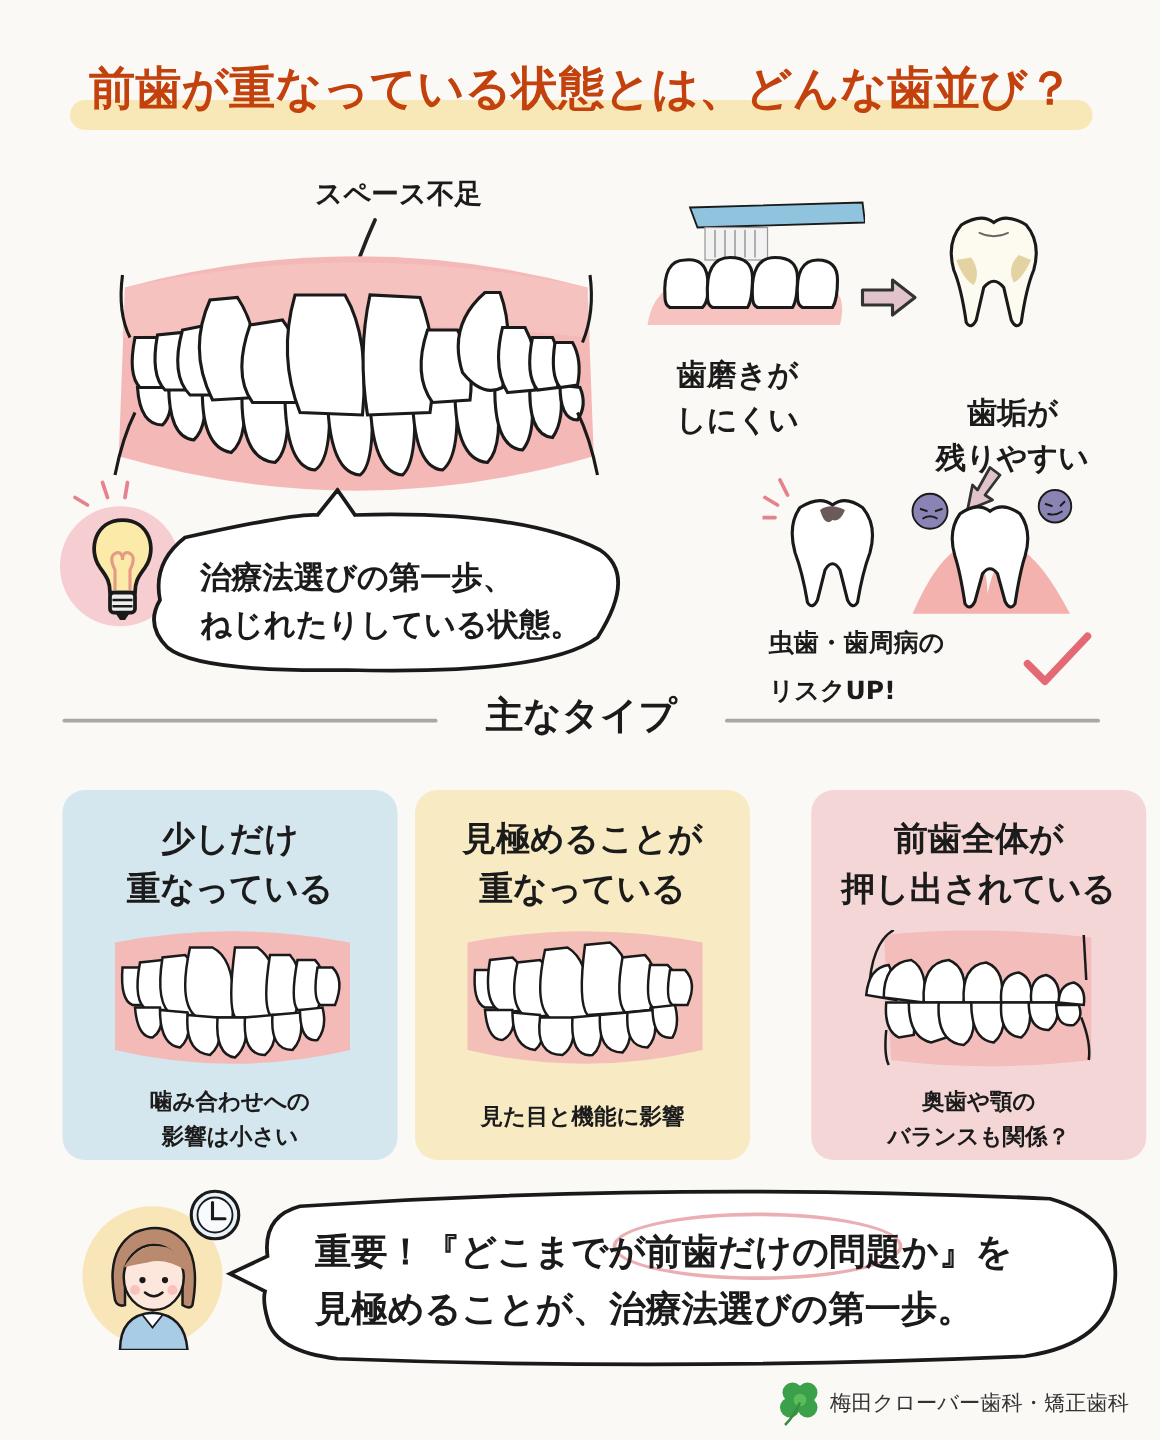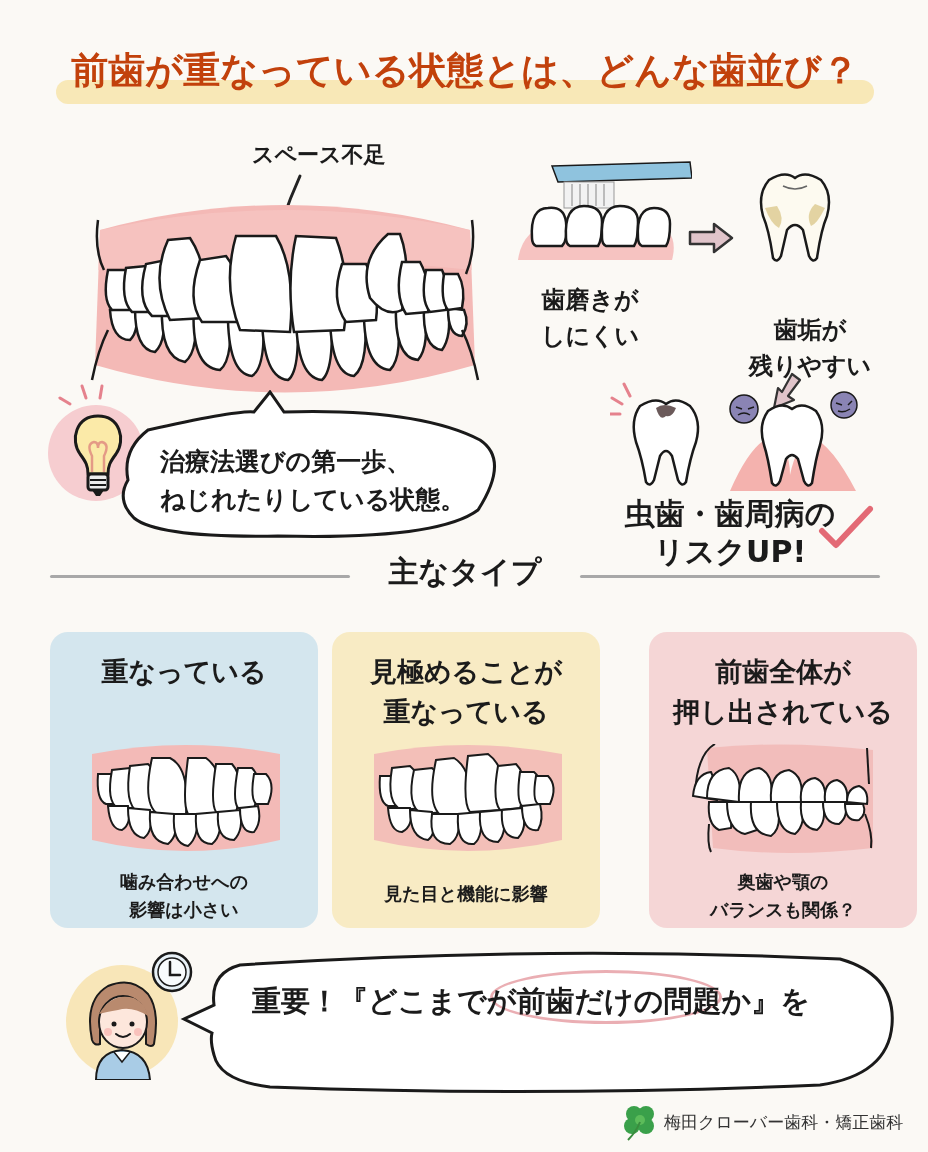--- a/index.html
+++ b/index.html
@@ -41,21 +41,21 @@
   #brush-ill { left: 512px; top: 160px; }
   #brush-label, #plaque-label { font-size: 24px; font-weight: bold; text-align: center; line-height: 36px; }
   #brush-label { left: 520px; top: 282px; width: 140px; }
   #flow-arrow-right { left: 688px; top: 222px; }
   #plaque-tooth { left: 755px; top: 168px; }
   #plaque-label { left: 735px; top: 282px; width: 150px; margin-top: 30px; }
   #flow-arrow-down { left: 770px; top: 372px; }
   #cavity-tooth { left: 610px; top: 378px; }
   #gum-tooth { left: 720px; top: 385px; }
   #risk-label {
-    left: 615px; top: 495px; width: 230px; font-size: 30px; font-weight: bold; text-align: center; line-height: 38px;
+    left: 615px; top: 495px; width: 230px; font-size: 20px; font-weight: bold; line-height: 38px;
   }
   #check-icon { left: 818px; top: 505px; }
 
   
   #types-heading-row { left: 50px; top: 550px; width: 830px; height: 50px; }
   .divider-line { position: absolute; top: 25px; height: 3px; background: #a8a8a8; border-radius: 2px; }
   #types-heading { position: absolute; left: 0; width: 830px; top: 2px; text-align: center; font-size: 30px; font-weight: bold; }
 
   
   .card { position: absolute; top: 632px; width: 268px; height: 296px; border-radius: 18px; }
@@ -202,20 +202,21 @@
 </svg>
 
 <div id="types-heading-row" class="abs">
   <div class="divider-line" style="left:0; width:300px;"></div>
   <div id="types-heading">主なタイプ</div>
   <div class="divider-line" style="left:530px; width:300px;"></div>
 </div>
 
 <div class="card" style="left:50px; background:#d4e6ee;">
   <div class="card-title">
+    <div>少しだけ</div>
     <div>重なっている</div>
   </div>
   <svg class="card-ill" width="196" height="112" viewBox="0 0 196 112">
     <path d="M4 10 Q98 -8 192 10 L192 96 Q98 118 4 96 Z" fill="#f3bab7"></path>
     <g fill="#fff" stroke="#1a1a1a" stroke-width="2">
       <path d="M10 30 Q8 56 18 60 L30 60 Q32 40 24 30 Z"></path>
       <path d="M24 26 Q18 58 30 64 L50 64 Q54 36 42 24 Z"></path>
       <path d="M42 22 Q36 60 50 68 L72 68 Q76 34 60 20 Z"></path>
       <path d="M64 14 Q54 60 70 70 L98 70 Q102 24 82 14 Z"></path>
       <path d="M100 14 Q94 60 100 70 L128 70 Q140 30 118 14 Z"></path>
@@ -318,20 +319,21 @@
   <circle cx="22" cy="22" r="19" fill="#e8f1f7" stroke="#1a1a1a" stroke-width="2.5"></circle>
   <circle cx="22" cy="22" r="14" fill="#f8fbfd" stroke="#1a1a1a" stroke-width="1.5"></circle>
   <path d="M20 12 L20 25 L30 25" stroke="#1a1a1a" stroke-width="2.5" fill="none" stroke-linecap="round"></path>
 </svg>
 <svg id="bubble2" class="abs" viewBox="0 0 720 150">
   <path d="M60 20 Q360 0 660 14 Q716 30 712 80 Q708 130 640 140 Q360 152 90 142 Q40 136 34 110 Q30 96 32 88 L4 74 L34 60 Q30 28 60 20 Z" fill="#fff" stroke="#1a1a1a" stroke-width="3"></path>
 </svg>
 <div id="emph-ring" class="abs"></div>
 <div id="bubble2-text" class="abs">
   <div><span>重要！『どこまでが</span><span>前歯だけの問題か</span><span>』を</span></div>
+  <div>見極めることが、治療法選びの第一歩。</div>
 </div>
 
 <div id="footer" class="abs">
   <svg width="40" height="40" viewBox="0 0 40 40">
     <g fill="#3aa04a">
       <circle cx="14" cy="12" r="8"></circle>
       <circle cx="26" cy="12" r="8"></circle>
       <circle cx="12" cy="24" r="8"></circle>
       <circle cx="26" cy="24" r="8"></circle>
     </g>

